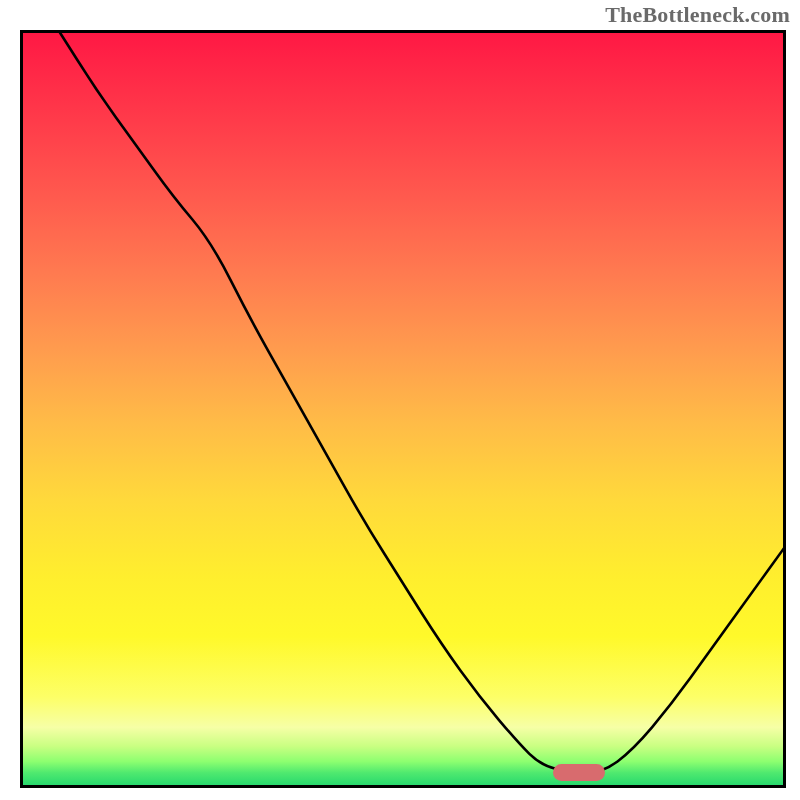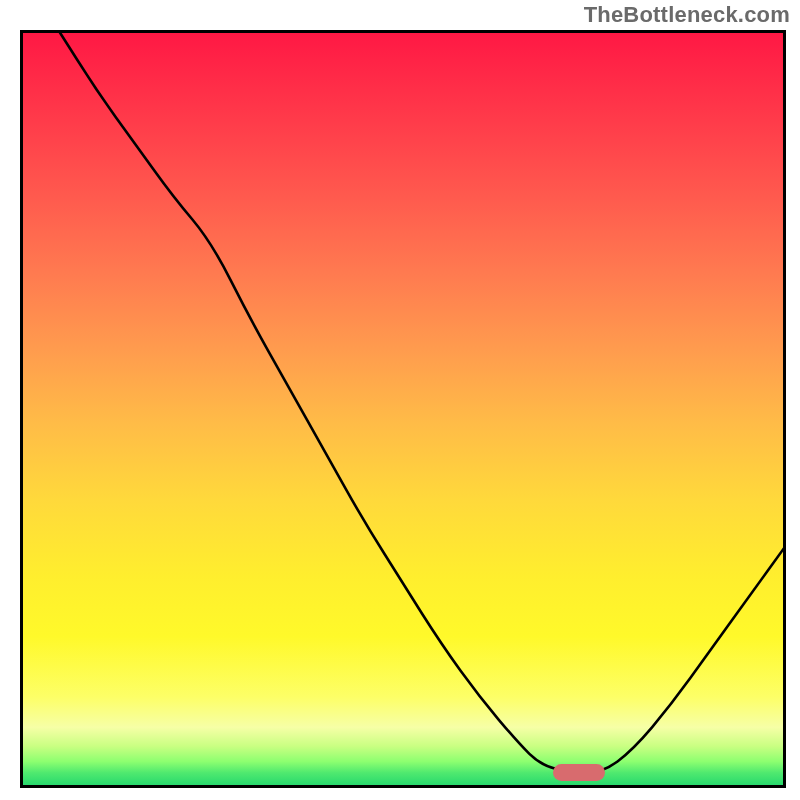--- a/index.html
+++ b/index.html
@@ -18,20 +18,21 @@
   }
   .watermark {
     position: absolute;
     top: 2px;
     right: 10px;
     font-size: 22px;
     font-weight: 600;
     color: #6a6a6a;
     letter-spacing: 0.2px;
     z-index: 10;
+    font-family: Liberation Serif, serif;
   }
   .plot-outer {
     position: absolute;
     left: 20px;
     top: 30px;
     width: 766px;
     height: 758px;
     box-sizing: border-box;
   }
   .plot-inner {

